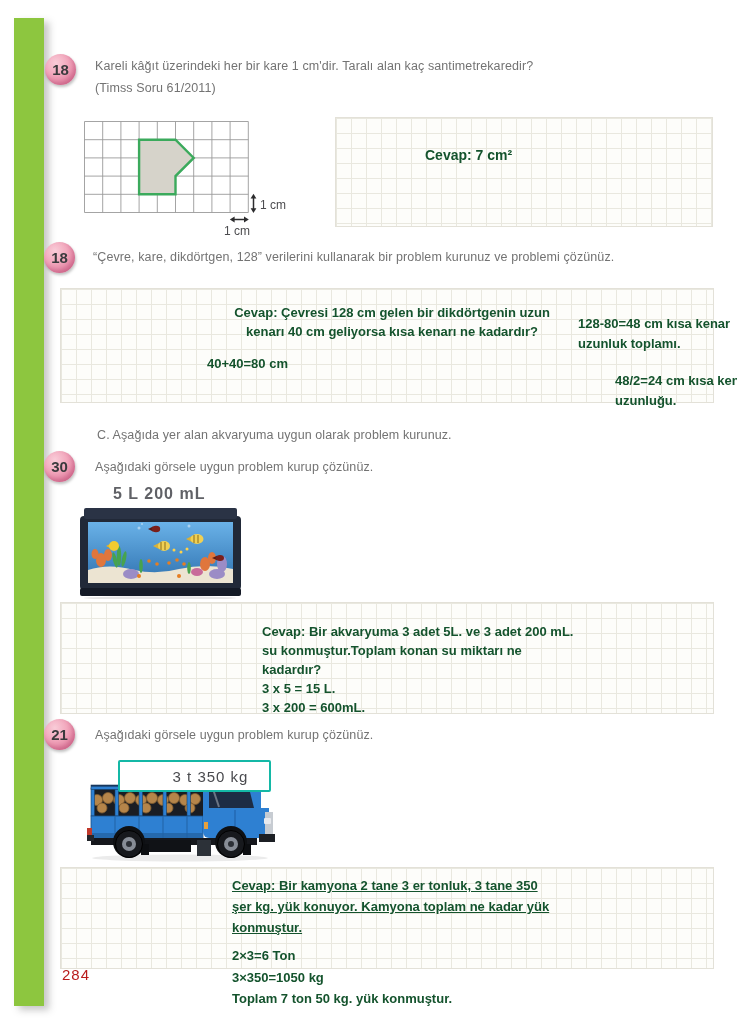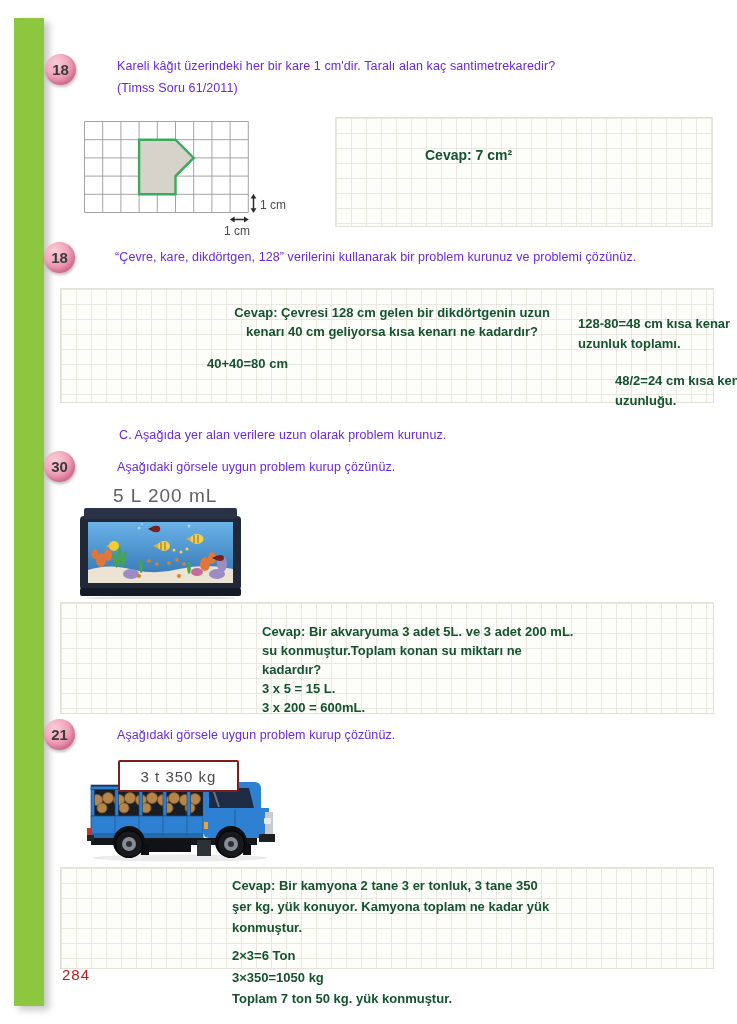--- a/index.html
+++ b/index.html
@@ -12,34 +12,34 @@
     left:14px;top:18px;width:30px;height:988px;background:#8dc63f;
     box-shadow:5px 4px 7px rgba(130,130,130,.45);
   }
   .badge{
     width:31px;height:31px;border-radius:50%;
     background:radial-gradient(circle at 35% 28%, #f9ccd8 0%, #f2a8bd 40%, #e27fa0 78%, #cf6a8e 100%);
     box-shadow:1px 2px 3px rgba(0,0,0,.25), inset -2px -3px 4px rgba(170,60,100,.35);
     display:flex;align-items:center;justify-content:center;
     color:#3a3a3d;font-weight:bold;font-size:15px;
   }
-  .qtext{font-size:12.5px;color:#6d28d9;letter-spacing:.1px;line-height:20px;white-space:pre-line;margin-left:22px;}
+  .qtext{font-size:12.5px;color:#737373;letter-spacing:.1px;line-height:20px;white-space:pre-line;}
   .panel{
     background-color:#fdfdfa;
     background-image:linear-gradient(to right,#e9e8df 1px,transparent 1px),
                      linear-gradient(to bottom,#e9e8df 1px,transparent 1px);
     background-size:15px 15px;
     border:1px solid #e3e1d8;
   }
   .red{color:#14532d;font-weight:bold;font-size:13px;line-height:19px;white-space:pre-line;}
-  .figlabel{font-size:19px;color:#606166;letter-spacing:1px;}
+  .figlabel{font-size:16px;color:#606166;letter-spacing:1px;font-weight:bold;}
   .trucksign{
-    background:#ffffff;border:2px solid #7f1d1d;border-radius:2px;
+    background:#ffffff;border:2px solid #14b8a6;border-radius:2px;
     display:flex;align-items:center;justify-content:center;
-    font-size:15px;color:#4a4b4f;letter-spacing:1px;z-index:5;
+    font-size:15px;color:#4a4b4f;letter-spacing:1px;z-index:5;padding-left:32px;
   }
   .pagenum{font-size:15px;color:#b91c1c;letter-spacing:1px;}
 </style>
 </head>
 <body>
 
 <div class="abs greenbar"></div>
 
 <div class="abs badge" style="left:45px;top:54px;">
   <span>18</span>
@@ -74,21 +74,21 @@
 
 <div class="abs panel" style="left:60px;top:288px;width:652px;height:113px;"></div>
 <div class="abs red" style="left:207px;top:303px;width:370px;text-align:center;">Cevap: Çevresi 128 cm gelen bir dikdörtgenin uzun
 kenarı 40 cm geliyorsa kısa kenarı ne kadardır?</div>
 <div class="abs red" style="left:207px;top:354px;">40+40=80 cm</div>
 <div class="abs red" style="left:578px;top:314px;width:160px;line-height:20px;">128-80=48 cm kısa kenar
 uzunluk toplamı.</div>
 <div class="abs red" style="left:578px;top:371px;width:160px;line-height:20px;margin-left:37px;">48/2=24 cm kısa kenar
 uzunluğu.</div>
 
-<div class="abs qtext" style="left:97px;top:425px;width:560px;">C. Aşağıda yer alan verilere uzun olarak problem kurunuz.</div>
+<div class="abs qtext" style="left:97px;top:425px;width:560px;">C. Aşağıda yer alan akvaryuma uygun olarak problem kurunuz.</div>
 
 <div class="abs badge" style="left:44px;top:451px;">
   <span>30</span>
 </div>
 <div class="abs qtext" style="left:95px;top:457px;width:480px;">Aşağıdaki görsele uygun problem kurup çözünüz.</div>
 <div class="abs figlabel" style="left:113px;top:485px;">5 L 200 mL</div>
 
 <svg class="abs" style="left:79px;top:506px;" width="163" height="93" viewBox="0 0 163 93">
   <defs>
     <linearGradient id="wg" x1="0" y1="0" x2="0" y2="1">
@@ -227,20 +227,20 @@
     <circle cx="44" cy="66" r="13.5" fill="#17191d" stroke="#000" stroke-width="1"></circle>
     <circle cx="44" cy="66" r="7" fill="#878d96"></circle>
       <circle cx="44" cy="66" r="3" fill="#2c3036"></circle>
     <circle cx="146" cy="66" r="13.5" fill="#17191d" stroke="#000" stroke-width="1"></circle>
     <circle cx="146" cy="66" r="7" fill="#878d96"></circle>
       <circle cx="146" cy="66" r="3" fill="#2c3036"></circle>
   </g>
 </svg>
 
 <div class="abs panel" style="left:60px;top:867px;width:652px;height:100px;"></div>
-<div class="abs red" style="left:232px;top:875px;width:360px;line-height:21px;">Cevap: Bir kamyona 2 tane 3 er tonluk, 3 tane 350
+<div class="abs red" style="left:232px;top:875px;width:360px;line-height:21px;text-decoration:underline;">Cevap: Bir kamyona 2 tane 3 er tonluk, 3 tane 350
 şer kg. yük konuyor. Kamyona toplam ne kadar yük
 konmuştur.</div>
 <div class="abs red" style="left:232px;top:945px;width:360px;line-height:21.5px;">2×3=6 Ton
 3×350=1050 kg
 Toplam 7 ton 50 kg. yük konmuştur.</div>
 
 <div class="abs pagenum" style="left:62px;top:966px;">284</div>
 
 </body></html>

